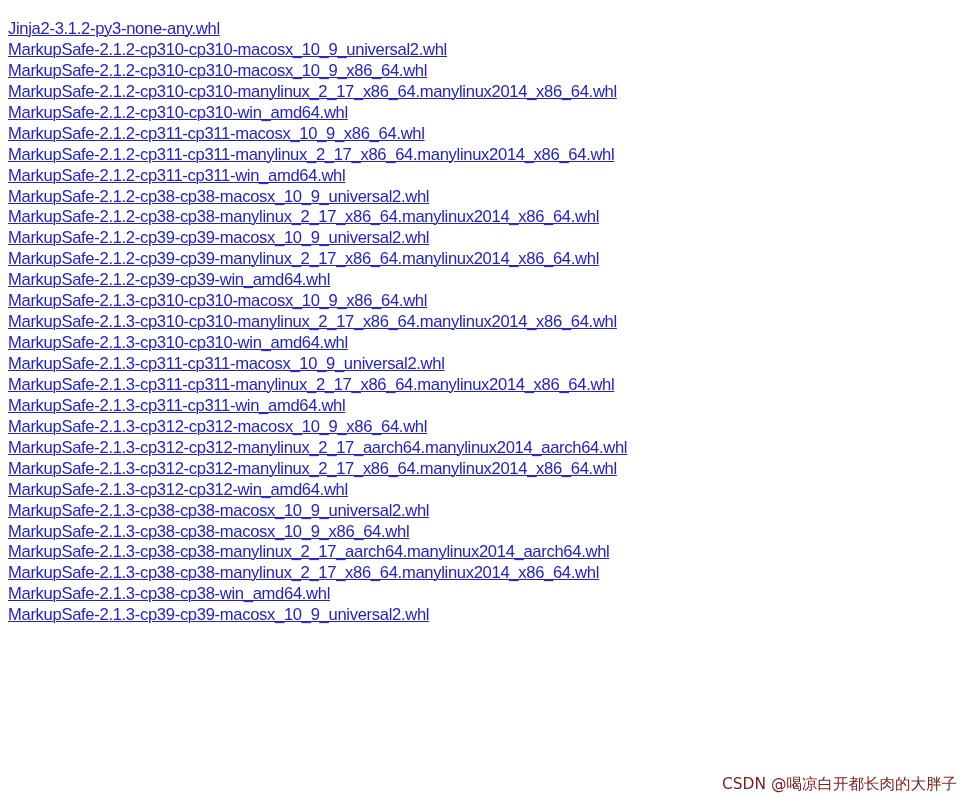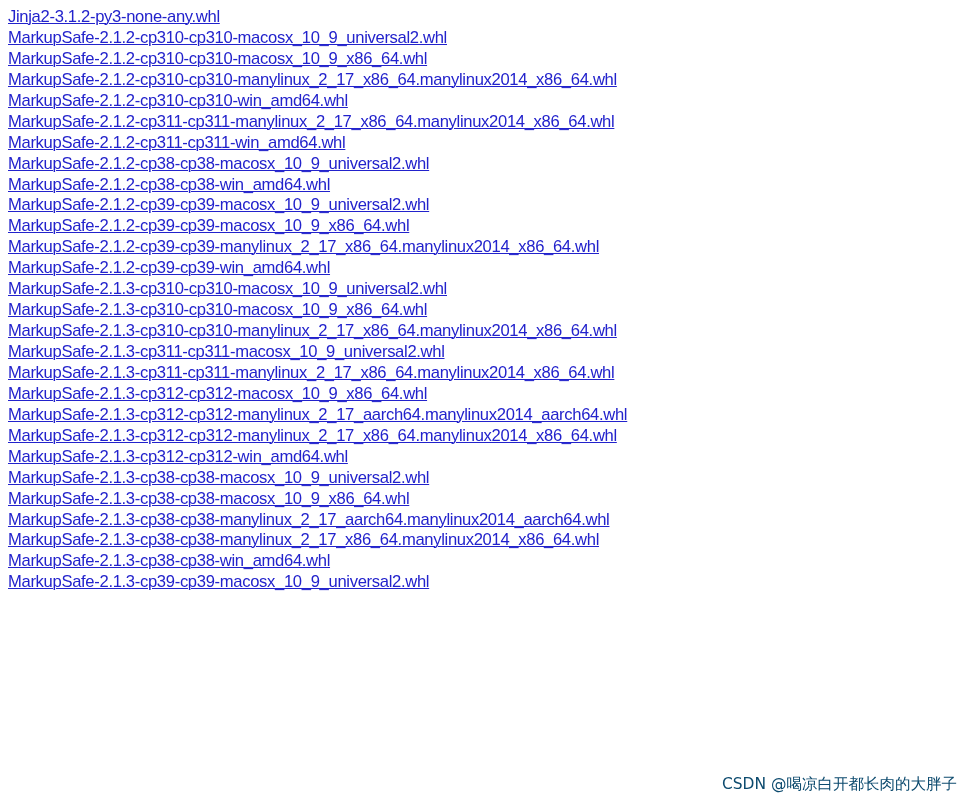--- a/index.html
+++ b/index.html
@@ -12,21 +12,21 @@
     width: 963px;
     height: 798px;
     overflow: hidden;
     position: relative;
     font-family: "Liberation Sans", "DejaVu Sans", sans-serif;
   }
 
   #file-index {
     position: absolute;
     left: 0;
-    top: 4px;
+    top: 16px;
     padding: 3px 0 0 8px;
     margin: 0;
     list-style: none;
   }
 
   #file-index li {
     margin: 0;
     padding: 0;
     height: 20.95px;
     line-height: 20.95px;
@@ -43,48 +43,49 @@
     text-underline-offset: 1px;
     cursor: pointer;
     display: inline;
   }
 
   #watermark {
     position: absolute;
     right: 6px;
     bottom: 3px;
     font-size: 15.5px;
-    color: #0c4a6e;
+    color: #7f1d1d;
     white-space: nowrap;
     user-select: none;
     font-family: "DejaVu Sans", "Liberation Sans", sans-serif;
   }
 </style>
 </head>
 <body>
 
 <ul id="file-index">
     <li><a class="file-link">Jinja2-3.1.2-py3-none-any.whl</a></li>
     <li><a class="file-link">MarkupSafe-2.1.2-cp310-cp310-macosx_10_9_universal2.whl</a></li>
     <li><a class="file-link">MarkupSafe-2.1.2-cp310-cp310-macosx_10_9_x86_64.whl</a></li>
     <li><a class="file-link">MarkupSafe-2.1.2-cp310-cp310-manylinux_2_17_x86_64.manylinux2014_x86_64.whl</a></li>
     <li><a class="file-link">MarkupSafe-2.1.2-cp310-cp310-win_amd64.whl</a></li>
+    <li><a class="file-link">MarkupSafe-2.1.2-cp311-cp311-macosx_10_9_x86_64.whl</a></li>
     <li><a class="file-link">MarkupSafe-2.1.2-cp311-cp311-manylinux_2_17_x86_64.manylinux2014_x86_64.whl</a></li>
     <li><a class="file-link">MarkupSafe-2.1.2-cp311-cp311-win_amd64.whl</a></li>
     <li><a class="file-link">MarkupSafe-2.1.2-cp38-cp38-macosx_10_9_universal2.whl</a></li>
-    <li><a class="file-link">MarkupSafe-2.1.2-cp38-cp38-win_amd64.whl</a></li>
+    <li><a class="file-link">MarkupSafe-2.1.2-cp38-cp38-manylinux_2_17_x86_64.manylinux2014_x86_64.whl</a></li>
     <li><a class="file-link">MarkupSafe-2.1.2-cp39-cp39-macosx_10_9_universal2.whl</a></li>
-    <li><a class="file-link">MarkupSafe-2.1.2-cp39-cp39-macosx_10_9_x86_64.whl</a></li>
     <li><a class="file-link">MarkupSafe-2.1.2-cp39-cp39-manylinux_2_17_x86_64.manylinux2014_x86_64.whl</a></li>
     <li><a class="file-link">MarkupSafe-2.1.2-cp39-cp39-win_amd64.whl</a></li>
-    <li><a class="file-link">MarkupSafe-2.1.3-cp310-cp310-macosx_10_9_universal2.whl</a></li>
     <li><a class="file-link">MarkupSafe-2.1.3-cp310-cp310-macosx_10_9_x86_64.whl</a></li>
     <li><a class="file-link">MarkupSafe-2.1.3-cp310-cp310-manylinux_2_17_x86_64.manylinux2014_x86_64.whl</a></li>
+    <li><a class="file-link">MarkupSafe-2.1.3-cp310-cp310-win_amd64.whl</a></li>
     <li><a class="file-link">MarkupSafe-2.1.3-cp311-cp311-macosx_10_9_universal2.whl</a></li>
     <li><a class="file-link">MarkupSafe-2.1.3-cp311-cp311-manylinux_2_17_x86_64.manylinux2014_x86_64.whl</a></li>
+    <li><a class="file-link">MarkupSafe-2.1.3-cp311-cp311-win_amd64.whl</a></li>
     <li><a class="file-link">MarkupSafe-2.1.3-cp312-cp312-macosx_10_9_x86_64.whl</a></li>
     <li><a class="file-link">MarkupSafe-2.1.3-cp312-cp312-manylinux_2_17_aarch64.manylinux2014_aarch64.whl</a></li>
     <li><a class="file-link">MarkupSafe-2.1.3-cp312-cp312-manylinux_2_17_x86_64.manylinux2014_x86_64.whl</a></li>
     <li><a class="file-link">MarkupSafe-2.1.3-cp312-cp312-win_amd64.whl</a></li>
     <li><a class="file-link">MarkupSafe-2.1.3-cp38-cp38-macosx_10_9_universal2.whl</a></li>
     <li><a class="file-link">MarkupSafe-2.1.3-cp38-cp38-macosx_10_9_x86_64.whl</a></li>
     <li><a class="file-link">MarkupSafe-2.1.3-cp38-cp38-manylinux_2_17_aarch64.manylinux2014_aarch64.whl</a></li>
     <li><a class="file-link">MarkupSafe-2.1.3-cp38-cp38-manylinux_2_17_x86_64.manylinux2014_x86_64.whl</a></li>
     <li><a class="file-link">MarkupSafe-2.1.3-cp38-cp38-win_amd64.whl</a></li>
     <li><a class="file-link">MarkupSafe-2.1.3-cp39-cp39-macosx_10_9_universal2.whl</a></li>

